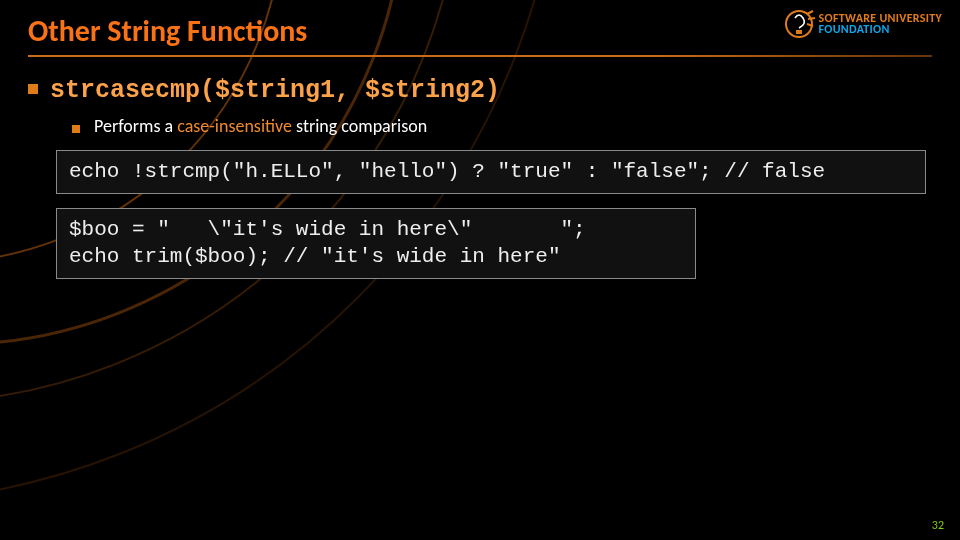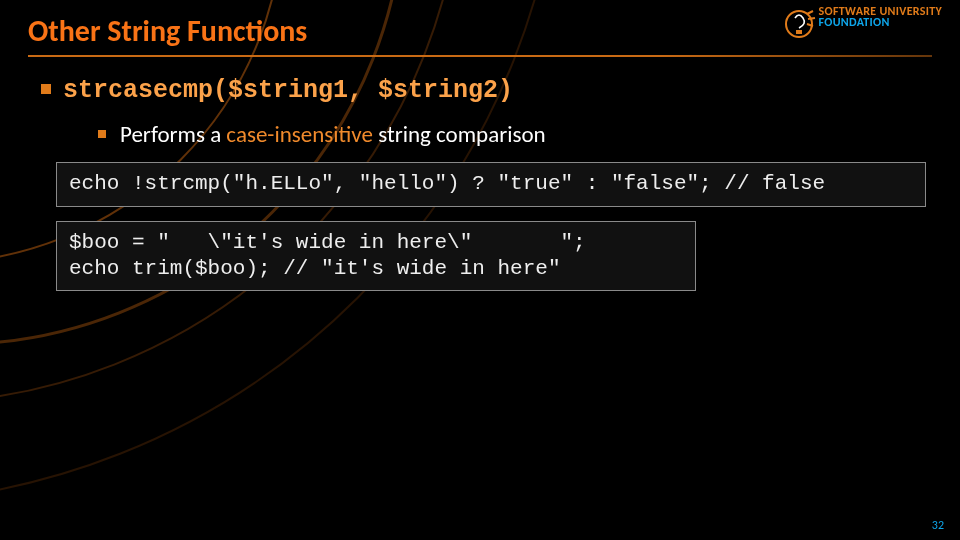--- a/index.html
+++ b/index.html
@@ -40,49 +40,49 @@
   .rule {
     height: 2px;
     background: linear-gradient(to right, #c96a14, #c96a14 70%, rgba(201,106,20,0.5));
     margin-bottom: 16px;
   }
   .logo {
     position: absolute;
     right: 18px;
     top: 6px;
     display: flex;
-    align-items: flex-start;
+    align-items: center;
     gap: 0;
   }
   .logo-bulb {
     width: 36px;
     height: 36px;
     position: relative;
   }
   .logo-bulb svg { width: 36px; height: 36px; }
   .logo-text {
     line-height: 0.95;
     font-weight: 700;
     text-align: left;
   }
   .logo-text .l1 { color: #e07b1a; font-size: 12px; letter-spacing: 0.3px; }
   .logo-text .l2 { color: #0ea5e9; font-size: 12px; letter-spacing: 0.3px; }
   .content { font-size: 25px; line-height: 1.28; }
-  ul.level1, ul.level2 { list-style: none; margin: 13px; padding: 0; }
+  ul.level1, ul.level2 { list-style: none; margin: 0; padding: 0; }
   ul.level1 > li { margin-bottom: 12px; padding-left: 22px; position: relative; }
   ul.level1 > li::before {
     content: "";
     position: absolute;
     left: 0;
     top: 11px;
     width: 10px;
     height: 10px;
     background: #e07b1a;
   }
-  ul.level2 > li { margin: 8px 0 10px 0; padding-left: 44px; position: relative; font-size: 23px;}
+  ul.level2 > li { margin: 8px 0 10px 0; padding-left: 44px; position: relative; font-size: 18px;}
   ul.level2 > li::before {
     content: "";
     position: absolute;
     left: 22px;
     top: 10px;
     width: 8px;
     height: 8px;
     background: #e07b1a;
   }
   .code-inline {
@@ -103,21 +103,21 @@
     line-height: 1.25;
     box-sizing: border-box;
   }
   .codebox.cb1 { width: 870px; }
   .codebox.cb2 { width: 640px; }
   .pagenum {
     position: absolute;
     right: 16px;
     bottom: 8px;
     font-size: 12px;
-    color: #0ea5e9;
+    color: #84cc16;
   }
 </style>
 </head>
 <body>
 
 <div class="arc a1"></div>
 <div class="arc a2"></div>
 <div class="arc a3"></div>
 <div class="arc a4"></div>
 

